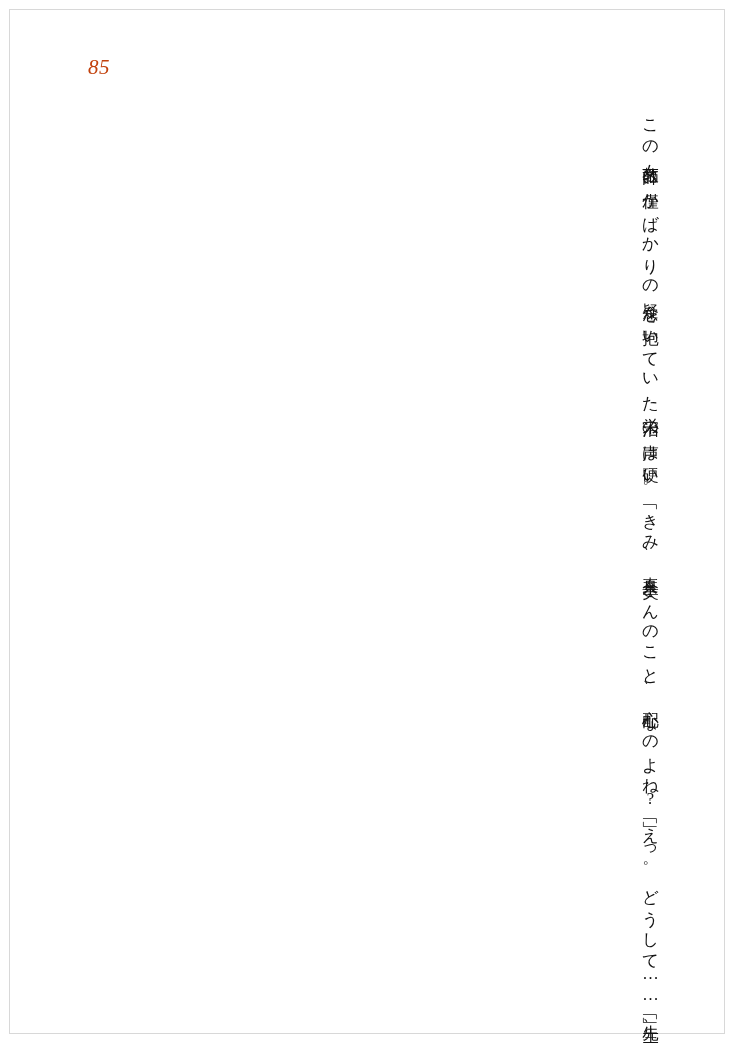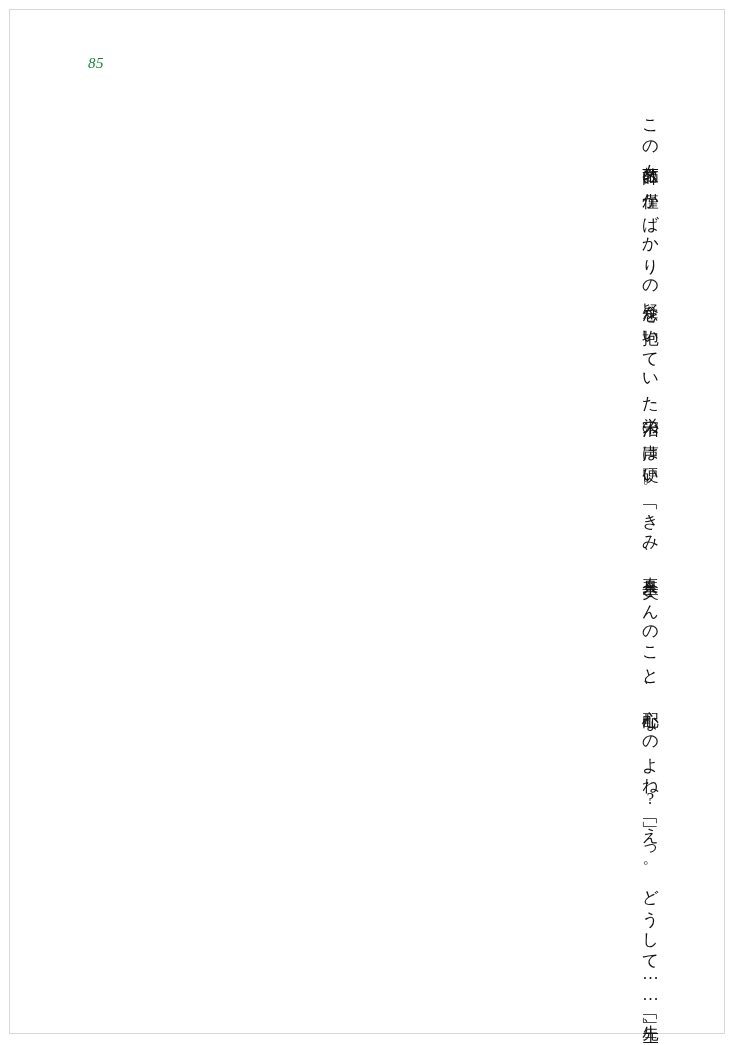--- a/index.html
+++ b/index.html
@@ -26,23 +26,23 @@
     height: 1025px;
     border: 1px solid #d8d8d8;
     box-sizing: border-box;
     pointer-events: none;
   }
   
   .folio {
     position: absolute;
     left: 88px;
     top: 55px;
-    font-size: 15px;
+    font-size: 21px;
     font-style: italic;
-    color: #15803d;
+    color: #c2410c;
     letter-spacing: 0.5px;
   }
   
   .vtext {
     position: absolute;
     top: 108px;
     right: 78px;
     height: 800px;
     width: 560px;
     display: flex;

